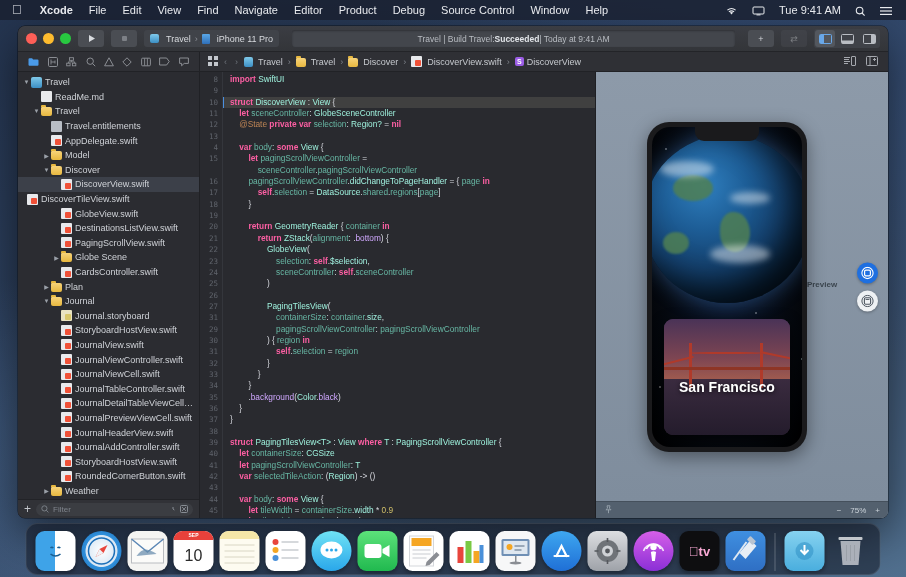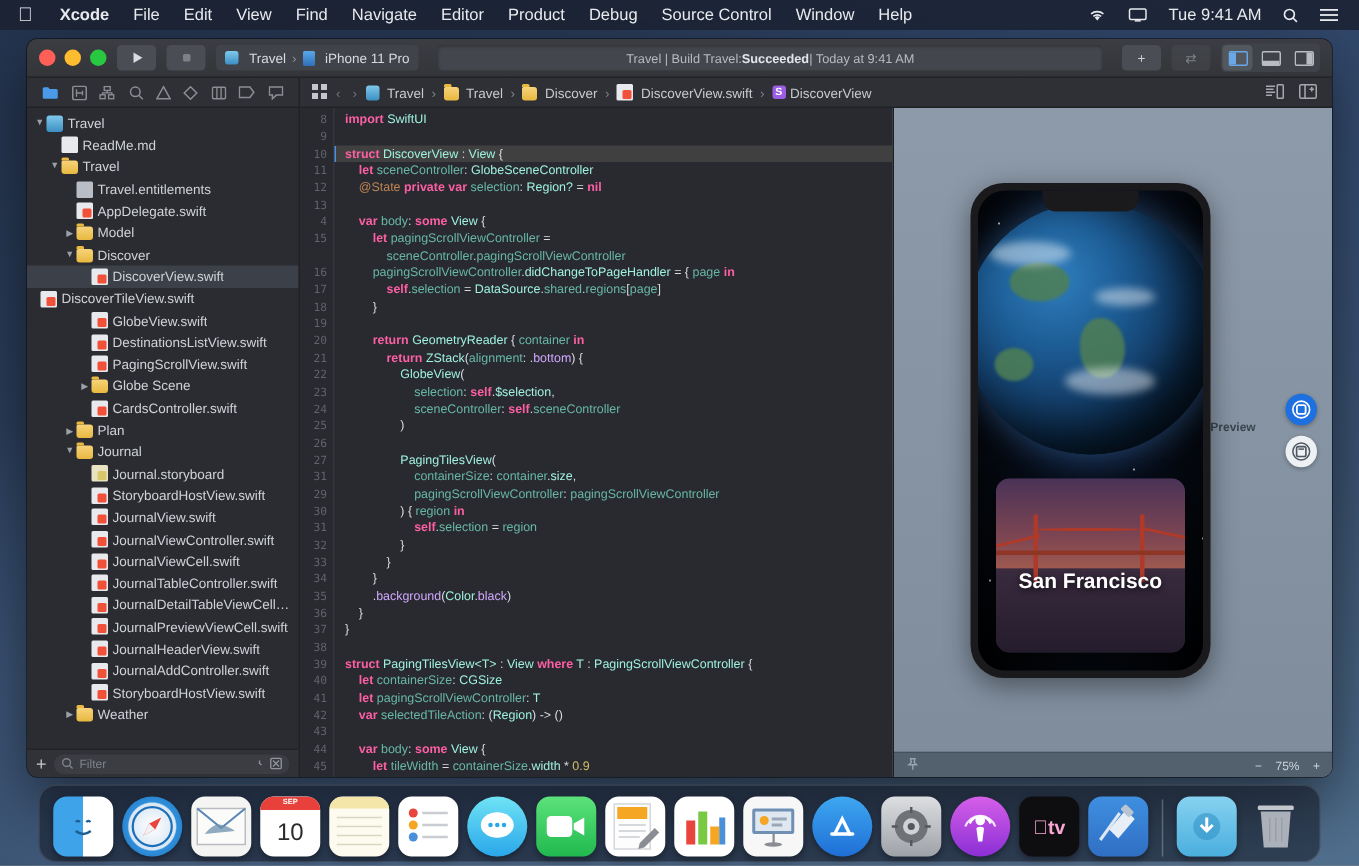--- a/index.html
+++ b/index.html
@@ -532,20 +532,25 @@
           <div class="row" style="padding-left: 34px;">
             <span class="tw none"></span>
             <span class="ic ic-swift"></span>
             <span class="lbl">JournalAddController.swift</span>
           </div>
           <div class="row" style="padding-left: 34px;">
             <span class="tw none"></span>
             <span class="ic ic-swift"></span>
             <span class="lbl">StoryboardHostView.swift</span>
           </div>
+          <div class="row" style="padding-left: 34px;">
+            <span class="tw none"></span>
+            <span class="ic ic-swift"></span>
+            <span class="lbl">RoundedCornerButton.swift</span>
+          </div>
           <div class="row" style="padding-left: 24px;">
             <span class="tw">▶</span>
             <span class="ic ic-folder"></span>
             <span class="lbl">Weather</span>
           </div>
           <div class="row" style="padding-left: 24px;"></div>
         </div>
       <div id="navfoot">
         <span class="plus">+</span>
         <div id="filterbox">

